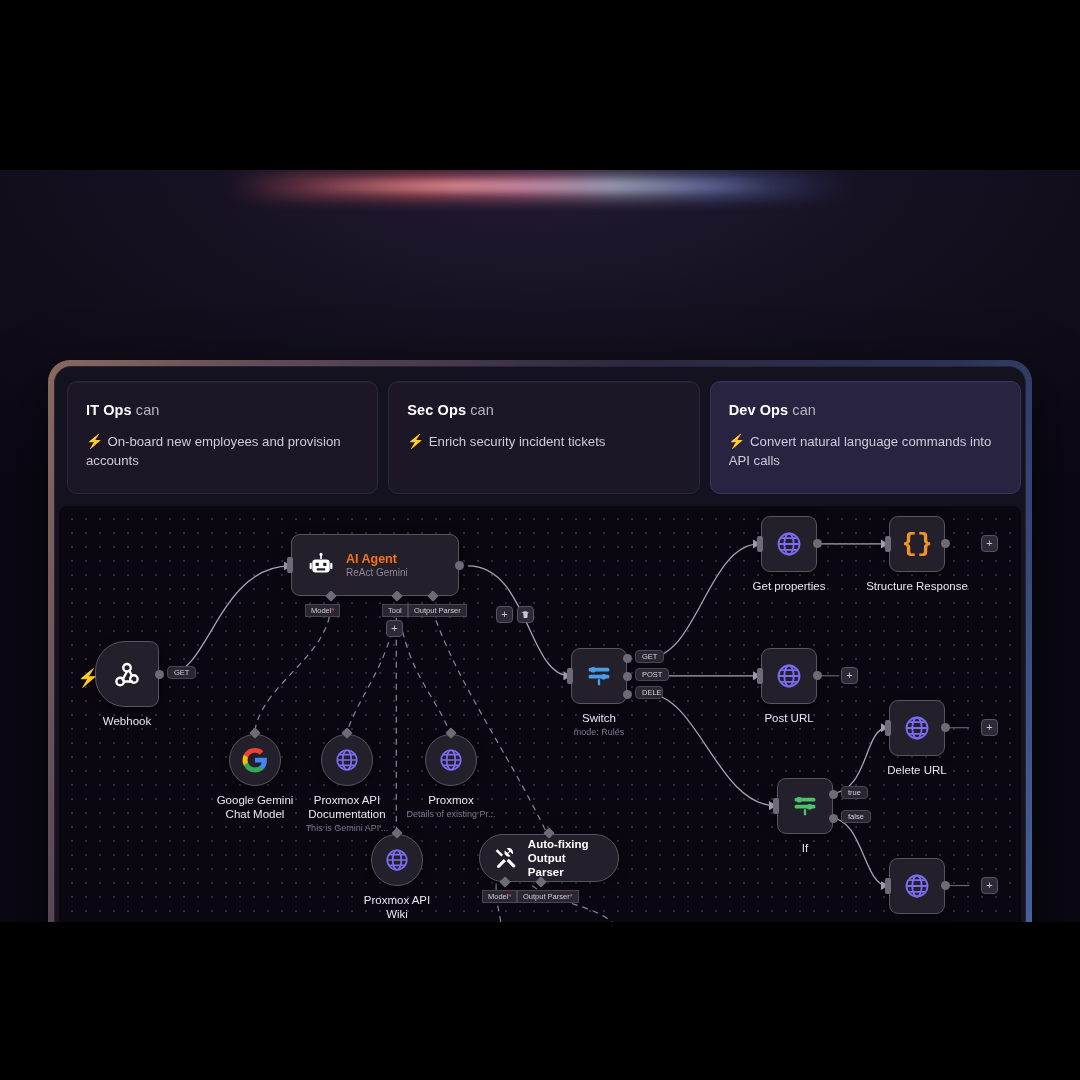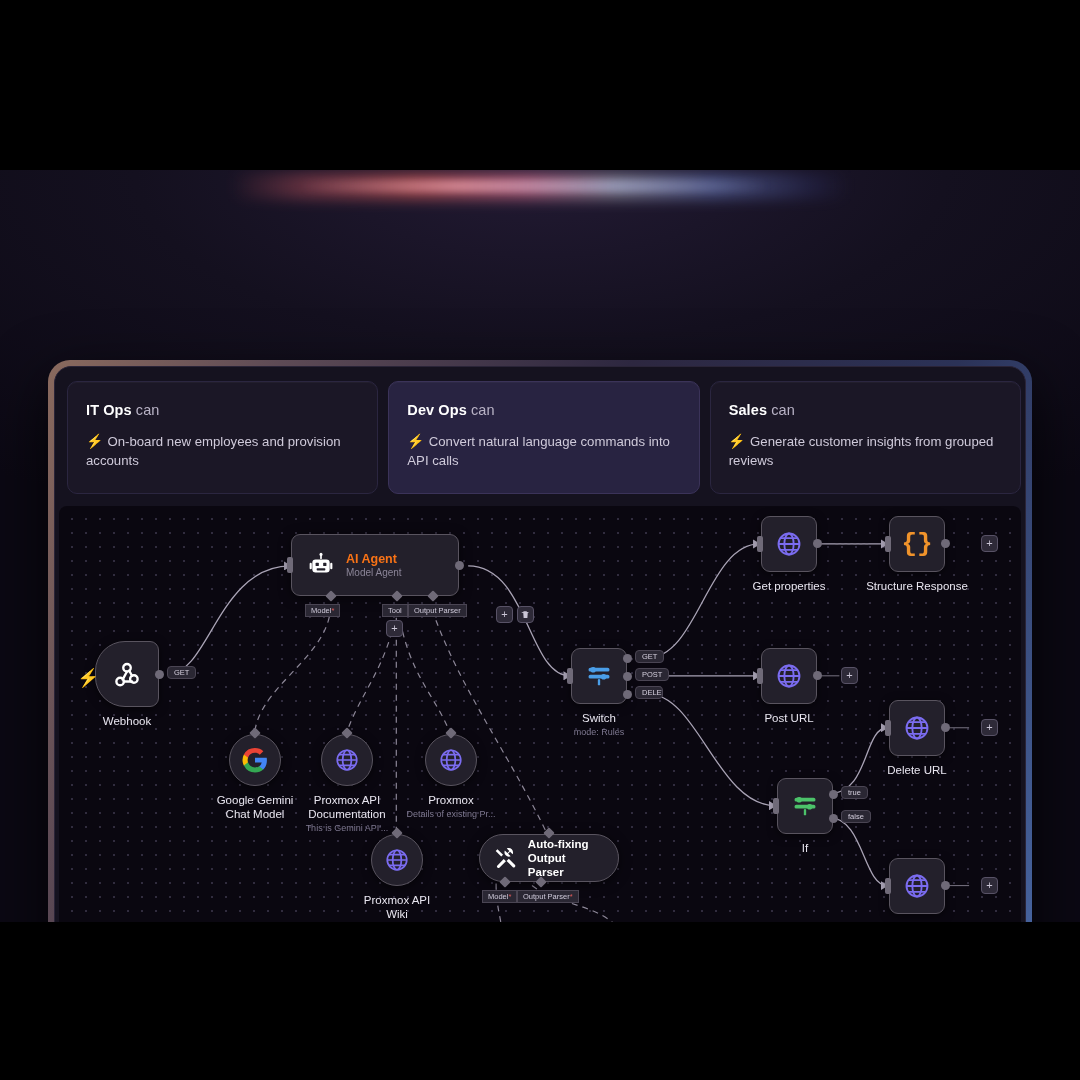--- a/index.html
+++ b/index.html
@@ -168,40 +168,40 @@
           <div class="card">
             <div class="card-title">
               <b>IT Ops</b>
               <span>can</span>
             </div>
             <div class="card-body">
               <span class="bolt">⚡</span><span>On-board new employees and provision accounts</span>
             </div>
           </div>
 
+          <div class="card">
+            <div class="card-title">
+              <b>Sec Ops</b>
+              <span>can</span>
+            </div>
+            <div class="card-body">
+              <span class="bolt">⚡</span><span>Enrich security incident tickets</span>
+            </div>
+          </div>
 
           <div class="card accent">
             <div class="card-title">
               <b>Dev Ops</b>
               <span>can</span>
             </div>
             <div class="card-body">
               <span class="bolt">⚡</span><span>Convert natural language commands into API calls</span>
             </div>
           </div>
 
-          <div class="card">
-            <div class="card-title">
-              <b>Sales</b>
-              <span>can</span>
-            </div>
-            <div class="card-body">
-              <span class="bolt">⚡</span><span>Generate customer insights from grouped reviews</span>
-            </div>
-          </div>
         </div>
 
         <div class="canvas">
 
           <svg class="wires" viewBox="0 0 964 524" preserveAspectRatio="none">
             <defs>
               <marker id="ah" markerWidth="7" markerHeight="7" refX="5" refY="3.5" orient="auto">
                 <path d="M0,0 L6,3.5 L0,7 z" fill="#a9a3b5"></path>
               </marker>
             </defs>
@@ -272,21 +272,21 @@
                 <rect x="11.2" y="2.5" width="1.6" height="4" rx=".8"></rect>
                 <circle cx="12" cy="2.2" r="1.4"></circle>
                 <rect x="1.5" y="10" width="2" height="6" rx="1"></rect>
                 <rect x="20.5" y="10" width="2" height="6" rx="1"></rect>
                 <rect x="7" y="10" width="3" height="3" rx=".6" fill="#23202b"></rect>
                 <rect x="14" y="10" width="3" height="3" rx=".6" fill="#23202b"></rect>
                 <rect x="8" y="15" width="8" height="2" rx=".6" fill="#23202b"></rect>
               </svg>
               <div>
                 <div class="tt">AI Agent</div>
-                <div class="ss">Model Agent</div>
+                <div class="ss">ReAct Gemini</div>
               </div>
             </div>
             <div class="port in" style="left:-4px; top:23px;"></div>
             <div class="port round" style="right:-5px; top:27px;"></div>
 
             <div class="port diamond" style="left:36px; top:58px;"></div>
             <div class="port diamond" style="left:102px; top:58px;"></div>
             <div class="port diamond" style="left:138px; top:58px;"></div>
 
             <div class="chip" style="left:14px; top:70px;">

